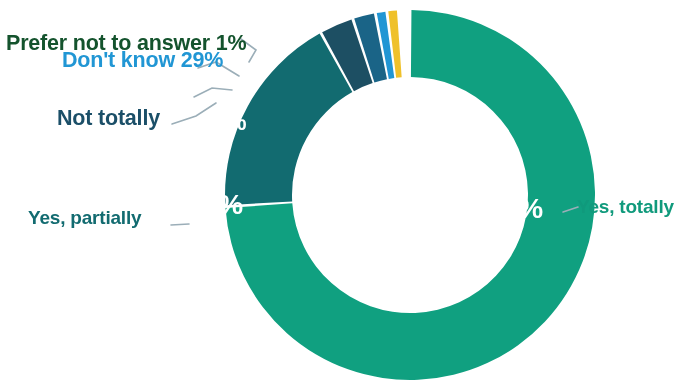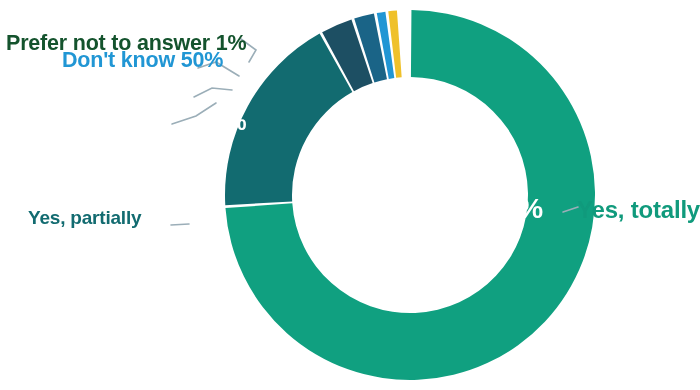--- a/index.html
+++ b/index.html
@@ -55,21 +55,21 @@
   }
   .lbl-partially {
     left: 28px;
     top: 207px;
     font-size: 19px;
     color: #126B70;
   }
   .lbl-yestotally {
     left: 577px;
     top: 196px;
-    font-size: 24px;
+    font-size: 19px;
     color: #109A7C;
   }
   .slice-value {
     position: absolute;
     font-weight: bold;
     color: #ffffff;
     white-space: nowrap;
   }
   .val-3 {
     left: 212px;
@@ -108,26 +108,28 @@
       <polyline points="198,68 216,62 239,76"></polyline>
       <polyline points="194,97 212,88 232,90"></polyline>
       <polyline points="172,124 196,116 216,103"></polyline>
       <line x1="171" y1="225" x2="189" y2="224"></line>
       <line x1="563" y1="212" x2="578" y2="207"></line>
     </g>
   </svg>
 
   <div class="callout lbl-prefer">Prefer not to answer 1%</div>
 
-  <div class="callout lbl-dontknow">Don't know 50%</div>
+  <div class="callout lbl-dontknow">Don't know 29%</div>
 
 
+  <div class="callout lbl-nottotally">Not totally</div>
 
   <div class="callout lbl-partially">Yes, partially</div>
 
   <div class="callout lbl-yestotally">Yes, totally</div>
 
   <div class="slice-value val-3">3%</div>
 
+  <div class="slice-value val-18">18%</div>
 
   <div class="slice-value val-74">74%</div>
 
 </div>
 
 </body></html>

